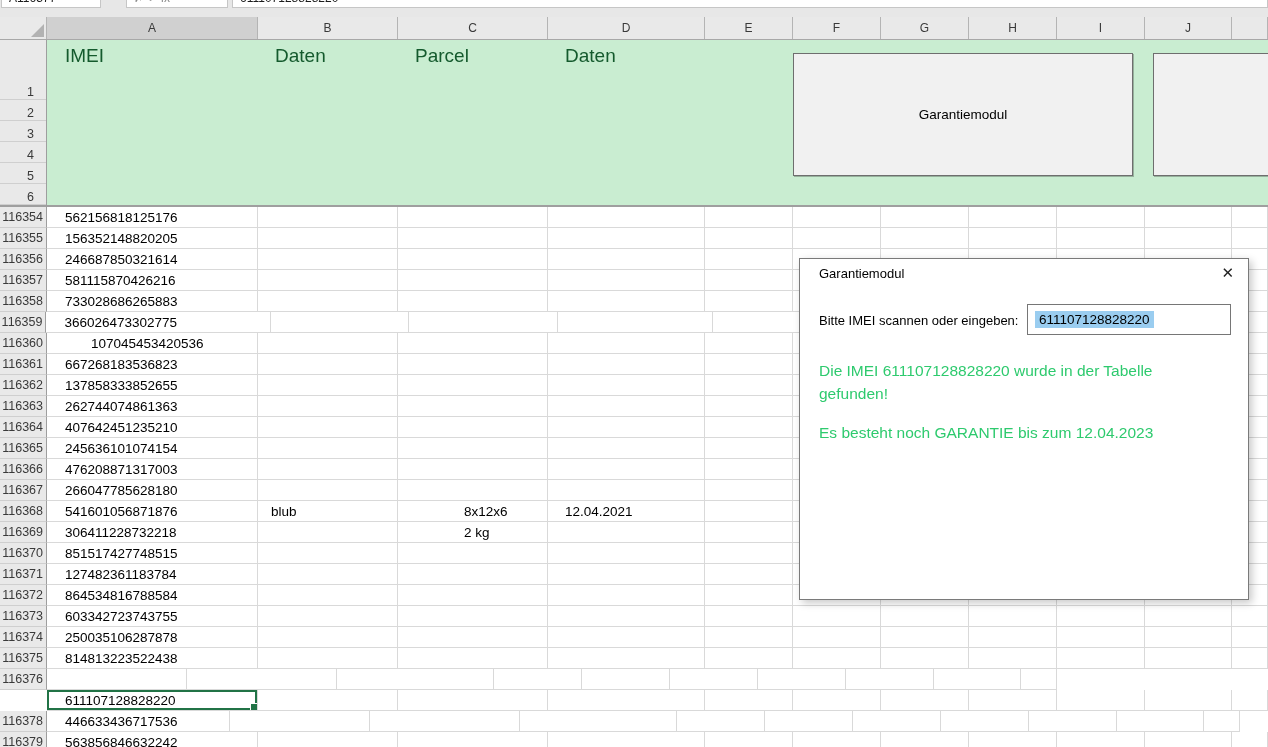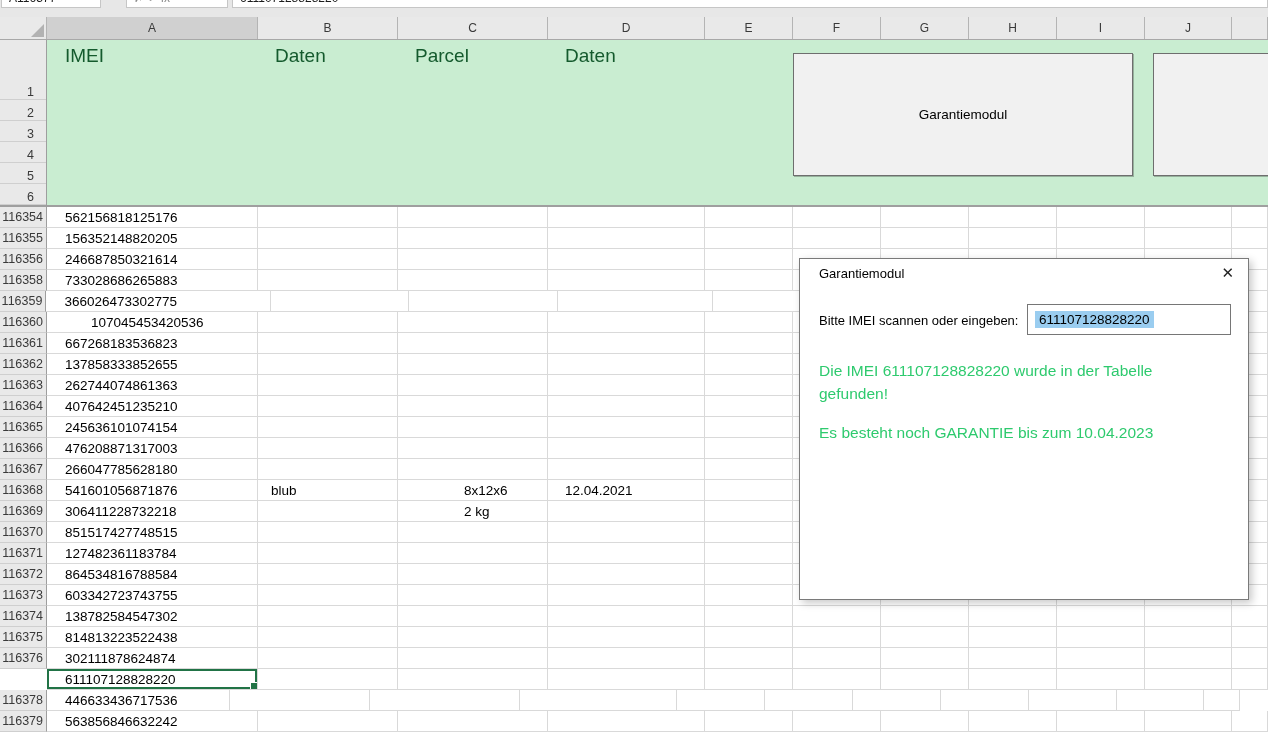--- a/index.html
+++ b/index.html
@@ -153,20 +153,34 @@
         <div class="cell pD" style="width: 157px;"></div>
         <div class="cell " style="width: 88px;"></div>
         <div class="cell " style="width: 88px;"></div>
         <div class="cell " style="width: 88px;"></div>
         <div class="cell " style="width: 88px;"></div>
         <div class="cell " style="width: 88px;"></div>
         <div class="cell " style="width: 87px;"></div>
         <div class="cell " style="width: 36px;"></div>
       </div>
       <div class="gridrow">
+        <div class="rowhdr">116357</div>
+        <div class="cell pA" style="width: 211px;">581115870426216</div>
+        <div class="cell pB" style="width: 140px;"></div>
+        <div class="cell pC" style="width: 150px;"></div>
+        <div class="cell pD" style="width: 157px;"></div>
+        <div class="cell " style="width: 88px;"></div>
+        <div class="cell " style="width: 88px;"></div>
+        <div class="cell " style="width: 88px;"></div>
+        <div class="cell " style="width: 88px;"></div>
+        <div class="cell " style="width: 88px;"></div>
+        <div class="cell " style="width: 87px;"></div>
+        <div class="cell " style="width: 36px;"></div>
+      </div>
+      <div class="gridrow">
         <div class="rowhdr">116358</div>
         <div class="cell pA" style="width: 211px;">733028686265883</div>
         <div class="cell pB" style="width: 140px;"></div>
         <div class="cell pC" style="width: 150px;"></div>
         <div class="cell pD" style="width: 157px;"></div>
         <div class="cell " style="width: 88px;"></div>
         <div class="cell " style="width: 88px;"></div>
         <div class="cell " style="width: 88px;"></div>
         <div class="cell " style="width: 88px;"></div>
         <div class="cell " style="width: 88px;"></div>
@@ -378,21 +392,21 @@
         <div class="cell " style="width: 88px;"></div>
         <div class="cell " style="width: 88px;"></div>
         <div class="cell " style="width: 88px;"></div>
         <div class="cell " style="width: 88px;"></div>
         <div class="cell " style="width: 88px;"></div>
         <div class="cell " style="width: 87px;"></div>
         <div class="cell " style="width: 36px;"></div>
       </div>
       <div class="gridrow">
         <div class="rowhdr">116374</div>
-        <div class="cell pA" style="width: 211px;">138782584547302</div>
+        <div class="cell pA" style="width: 211px;">250035106287878</div>
         <div class="cell pB" style="width: 140px;"></div>
         <div class="cell pC" style="width: 150px;"></div>
         <div class="cell pD" style="width: 157px;"></div>
         <div class="cell " style="width: 88px;"></div>
         <div class="cell " style="width: 88px;"></div>
         <div class="cell " style="width: 88px;"></div>
         <div class="cell " style="width: 88px;"></div>
         <div class="cell " style="width: 88px;"></div>
         <div class="cell " style="width: 87px;"></div>
         <div class="cell " style="width: 36px;"></div>
@@ -406,21 +420,20 @@
         <div class="cell " style="width: 88px;"></div>
         <div class="cell " style="width: 88px;"></div>
         <div class="cell " style="width: 88px;"></div>
         <div class="cell " style="width: 88px;"></div>
         <div class="cell " style="width: 88px;"></div>
         <div class="cell " style="width: 87px;"></div>
         <div class="cell " style="width: 36px;"></div>
       </div>
       <div class="gridrow">
         <div class="rowhdr">116376</div>
-        <div class="cell pA" style="width: 211px;">302111878624874</div>
         <div class="cell pB" style="width: 140px;"></div>
         <div class="cell pC" style="width: 150px;"></div>
         <div class="cell pD" style="width: 157px;"></div>
         <div class="cell " style="width: 88px;"></div>
         <div class="cell " style="width: 88px;"></div>
         <div class="cell " style="width: 88px;"></div>
         <div class="cell " style="width: 88px;"></div>
         <div class="cell " style="width: 88px;"></div>
         <div class="cell " style="width: 87px;"></div>
         <div class="cell " style="width: 36px;"></div>
@@ -472,16 +485,16 @@
   <div class="dialog">
     <div class="dlg-titlebar">
       <span class="dlg-title">Garantiemodul</span>
       <span class="dlg-close">✕</span>
     </div>
     <span class="dlg-prompt">Bitte IMEI scannen oder eingeben:</span>
     <div class="dlg-input">
       <span class="selspan">611107128828220</span>
     </div>
     <div class="dlg-msg msg1">Die IMEI 611107128828220 wurde in der Tabelle gefunden!</div>
-    <div class="dlg-msg msg2">Es besteht noch GARANTIE bis zum 10.04.2023</div>
+    <div class="dlg-msg msg2">Es besteht noch GARANTIE bis zum 12.04.2023</div>
   </div>
 
 </div>
 
 </body></html>

